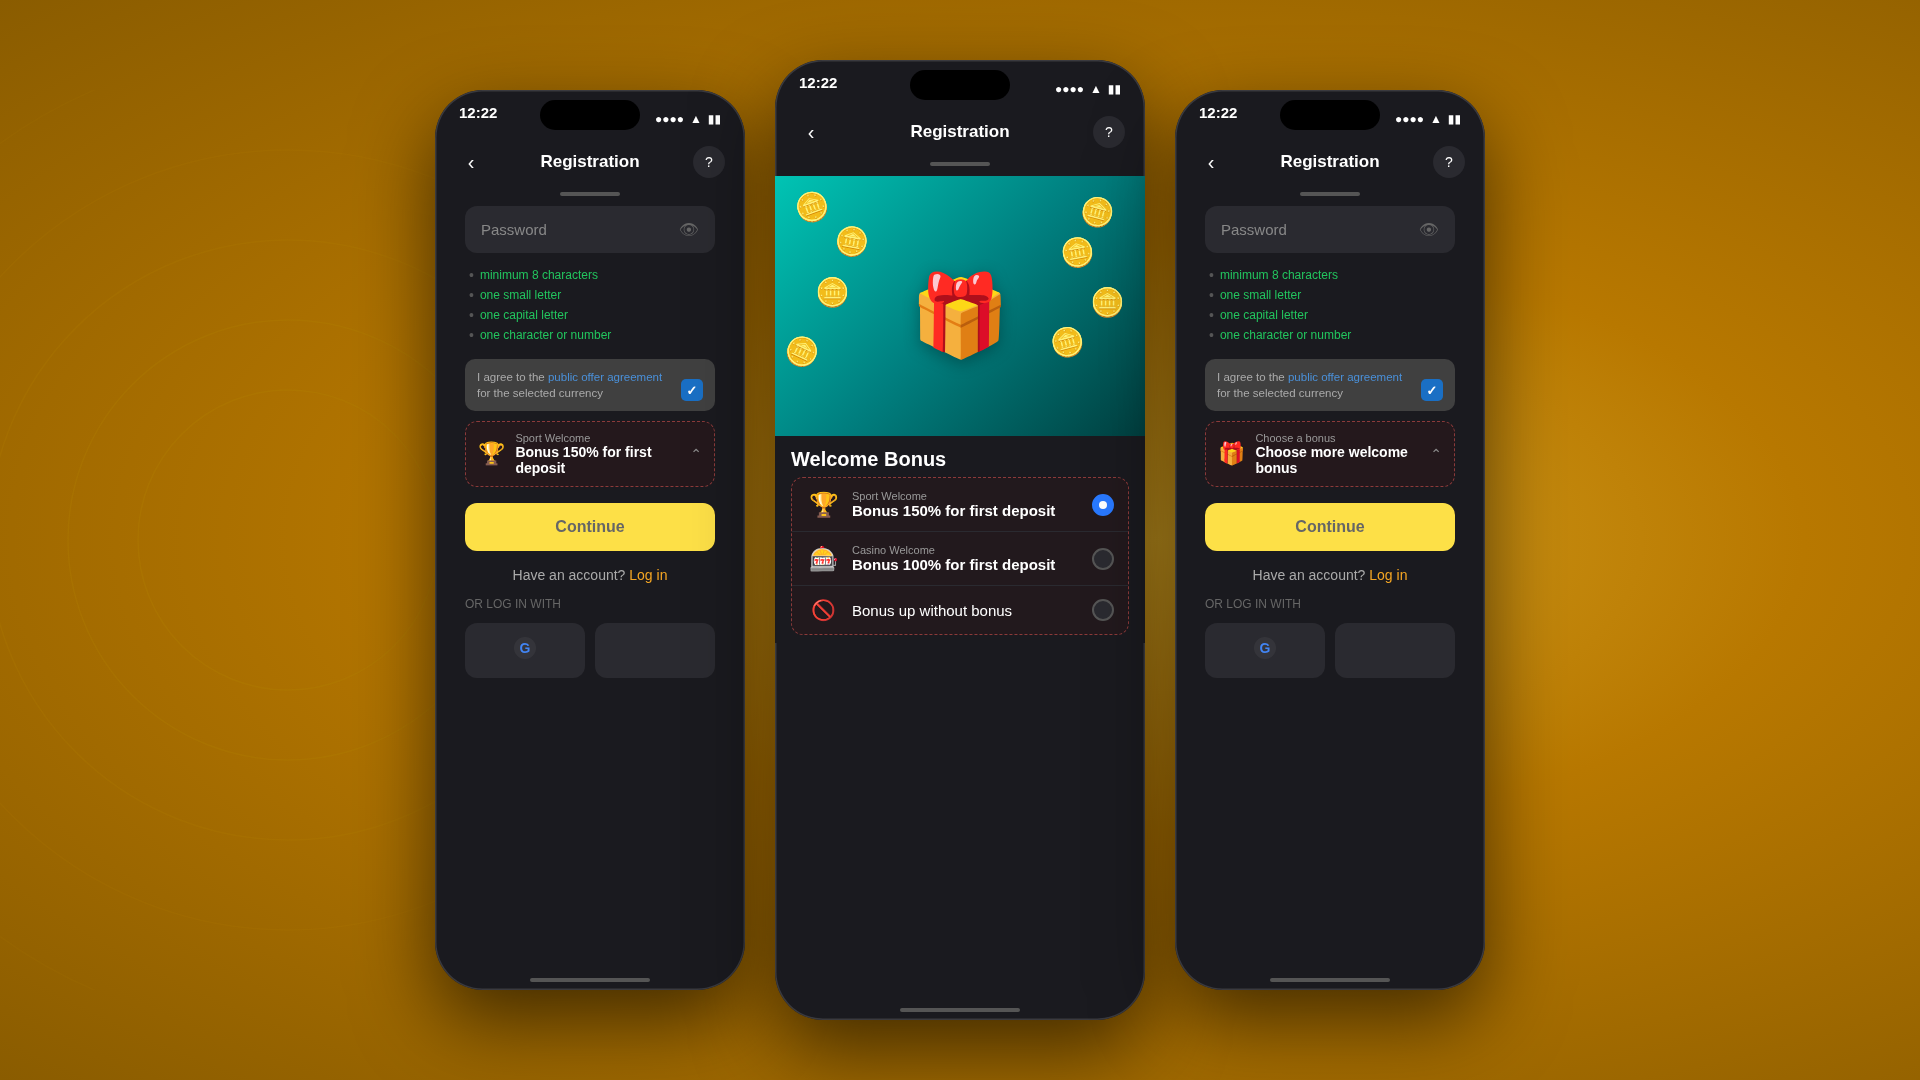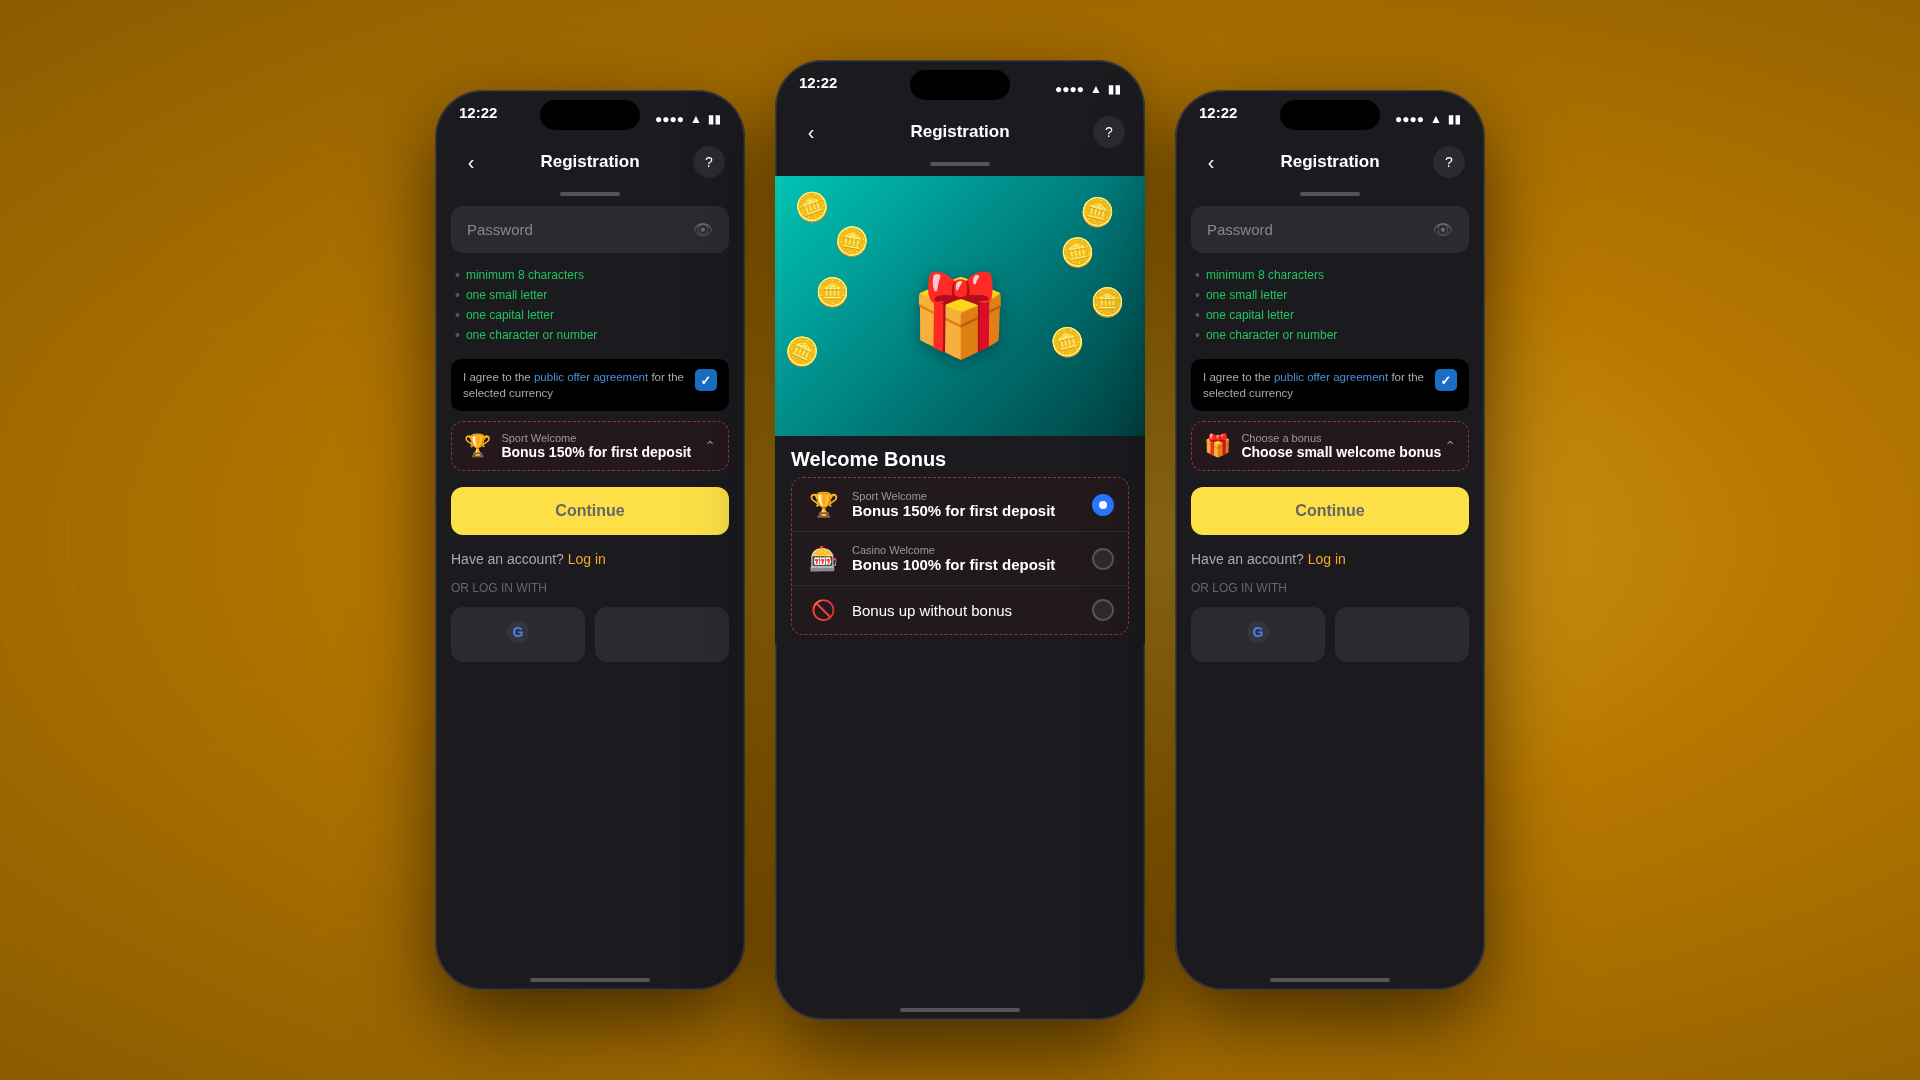--- a/index.html
+++ b/index.html
@@ -133,21 +133,21 @@
     .swipe-indicator {
       width: 60px;
       height: 4px;
       background: #555;
       border-radius: 2px;
       margin: 6px auto 10px;
     }
 
     
     .screen-content {
-      padding: 0 16px;
+      padding: 0 30px;
     }
 
     
     .input-field {
       background: #2a2a30;
       border-radius: 12px;
       padding: 14px 16px;
       display: flex;
       align-items: center;
       justify-content: space-between;
@@ -177,25 +177,25 @@
       gap: 6px;
     }
     .validation-list li::before {
       content: '•';
       font-size: 14px;
       color: #555;
     }
 
     
     .checkbox-row {
-      background: #000000;
+      background: #404040;
       border-radius: 10px;
       padding: 10px 12px;
       display: flex;
-      align-items: flex-start;
+      align-items: flex-end;
       justify-content: space-between;
       margin-bottom: 10px;
       gap: 10px;
     }
     .checkbox-text {
       font-size: 11.5px;
       color: #aaa;
       flex: 1;
       line-height: 1.4;
     }
@@ -259,21 +259,21 @@
       padding: 15px;
       text-align: center;
       color: #666;
       font-size: 16px;
       font-weight: 600;
       margin-bottom: 16px;
     }
 
     
     .have-account {
-      text-align: left;
+      text-align: center;
       font-size: 14px;
       color: #aaa;
       margin-bottom: 14px;
     }
     .have-account a {
       color: #f5a623;
       text-decoration: none;
     }
 
     
@@ -660,21 +660,21 @@
           I agree to the <span class="checkbox-link">public offer agreement</span> for the selected currency
         </span>
         <div class="checkbox-box"></div>
       </div>
 
       <div class="bonus-selector">
         <div class="bonus-info">
           <span class="bonus-icon-emoji">🎁</span>
           <div>
             <div class="bonus-text-small">Choose a bonus</div>
-            <div class="bonus-text-large">Choose small welcome bonus</div>
+            <div class="bonus-text-large">Choose more welcome bonus</div>
           </div>
         </div>
         <span class="bonus-chevron">⌃</span>
       </div>
 
       <div class="continue-btn">Continue</div>
 
       <div class="have-account"><span>Have an account?</span> <a href="#">Log in</a></div>
 
       <div class="or-divider">OR LOG IN WITH</div>

